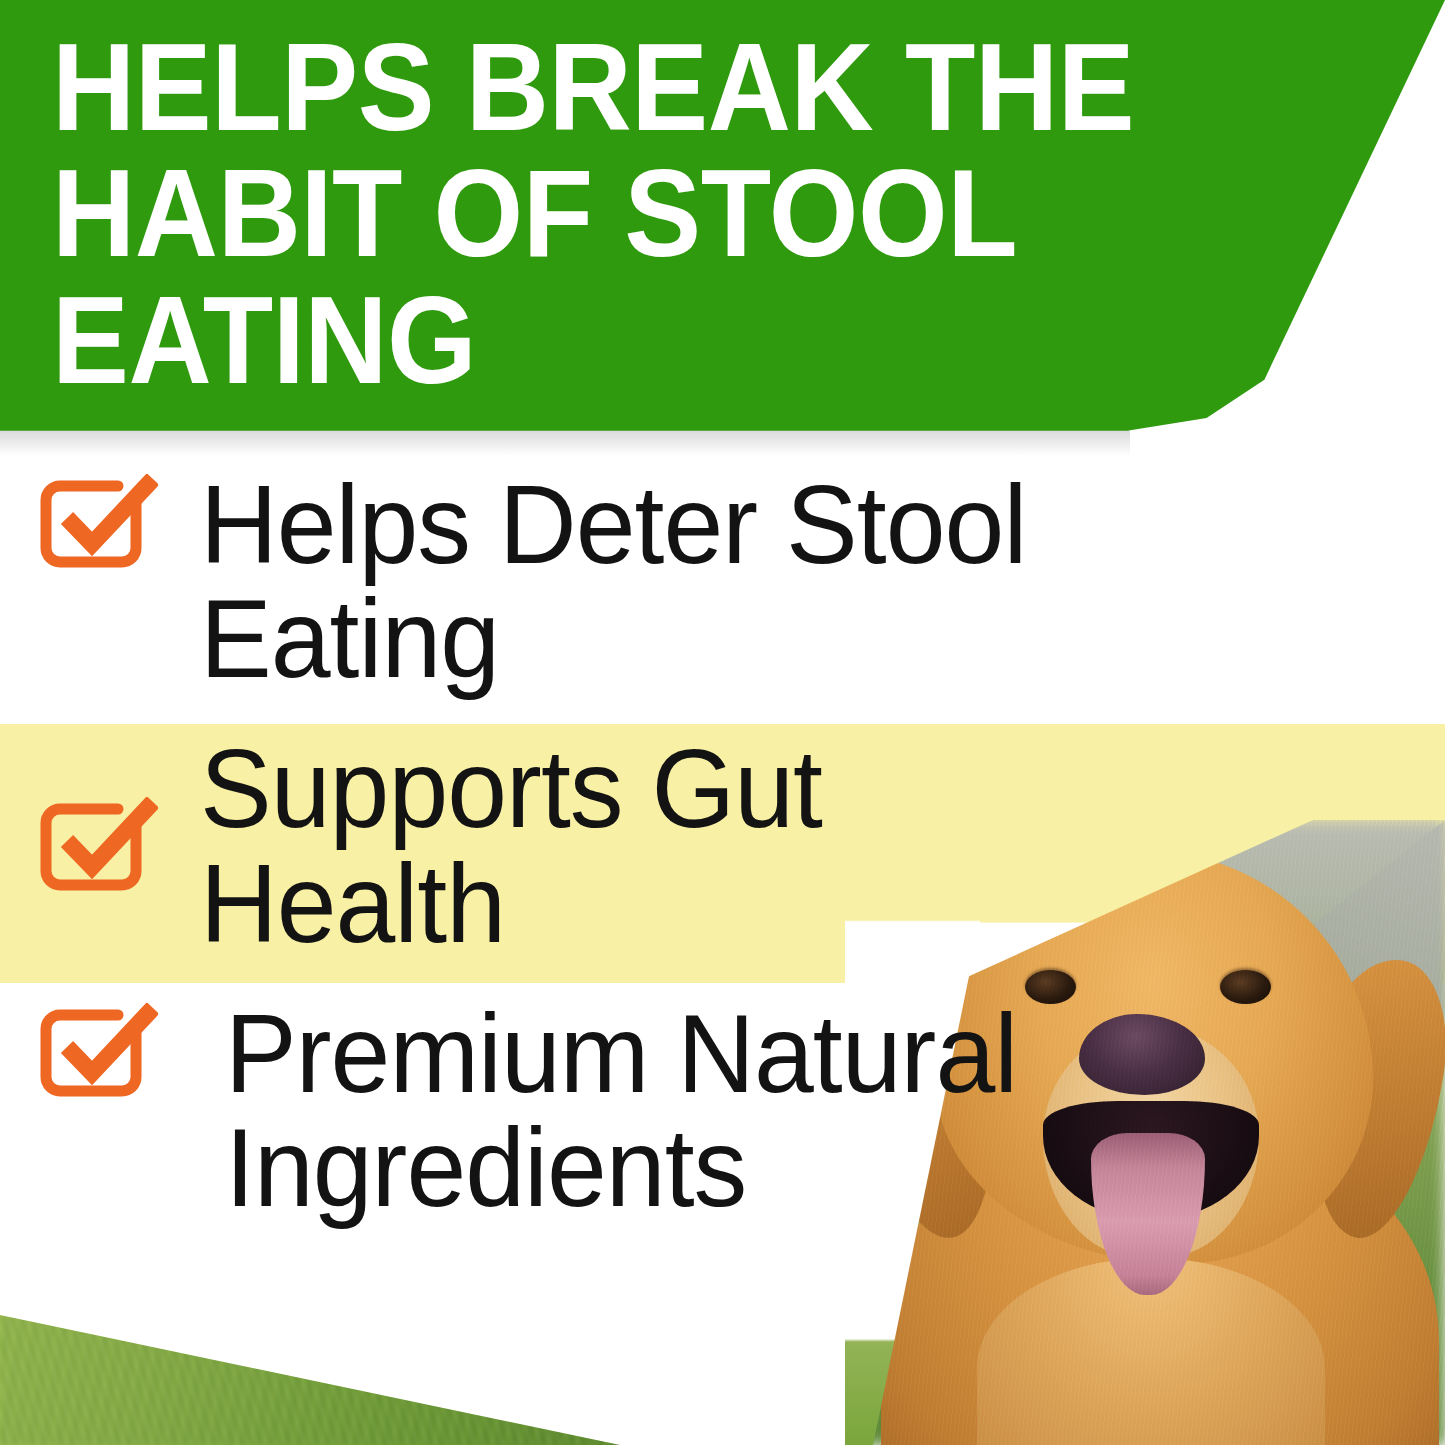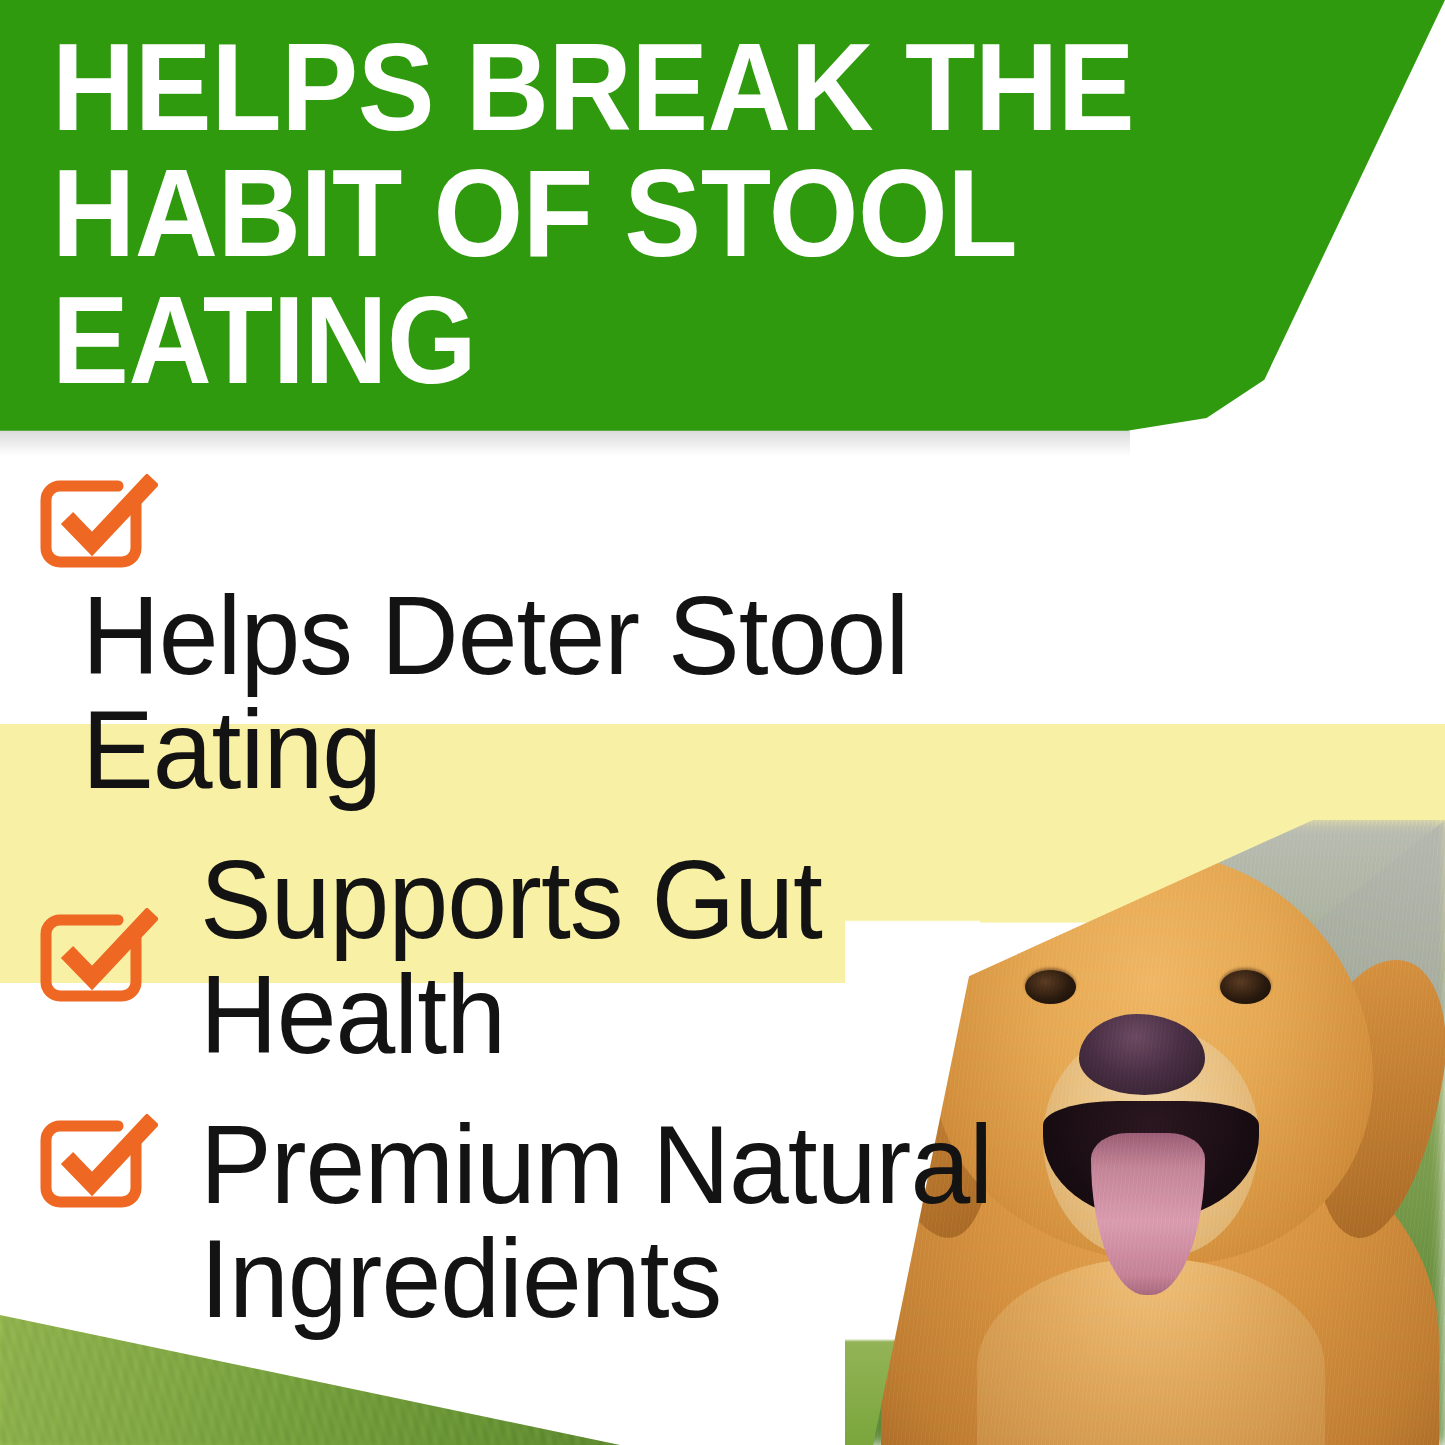--- a/index.html
+++ b/index.html
@@ -248,23 +248,23 @@
     top: 452px;
     width: 1445px;
     z-index: 5;
   }
   .benefit-row {
     position: relative;
     display: flex;
     align-items: flex-start;
     padding-left: 40px;
   }
-  .benefit-row.row-0 { padding-top: 16px; flex-direction: column; }
+  .benefit-row.row-0 { padding-top: 16px; }
   .benefit-row.row-1 { padding-top: 36px; align-items: center; }
-  .benefit-row.row-2 { padding-top: 36px; }
+  .benefit-row.row-2 { padding-top: 36px; gap: 25px; }
 
   .check-icon {
     flex: 0 0 auto;
     width: 118px;
     height: 105px;
     margin-top: 6px;
     position: relative;
   }
   .check-icon svg { display: block; width: 118px; height: 105px; }
 

